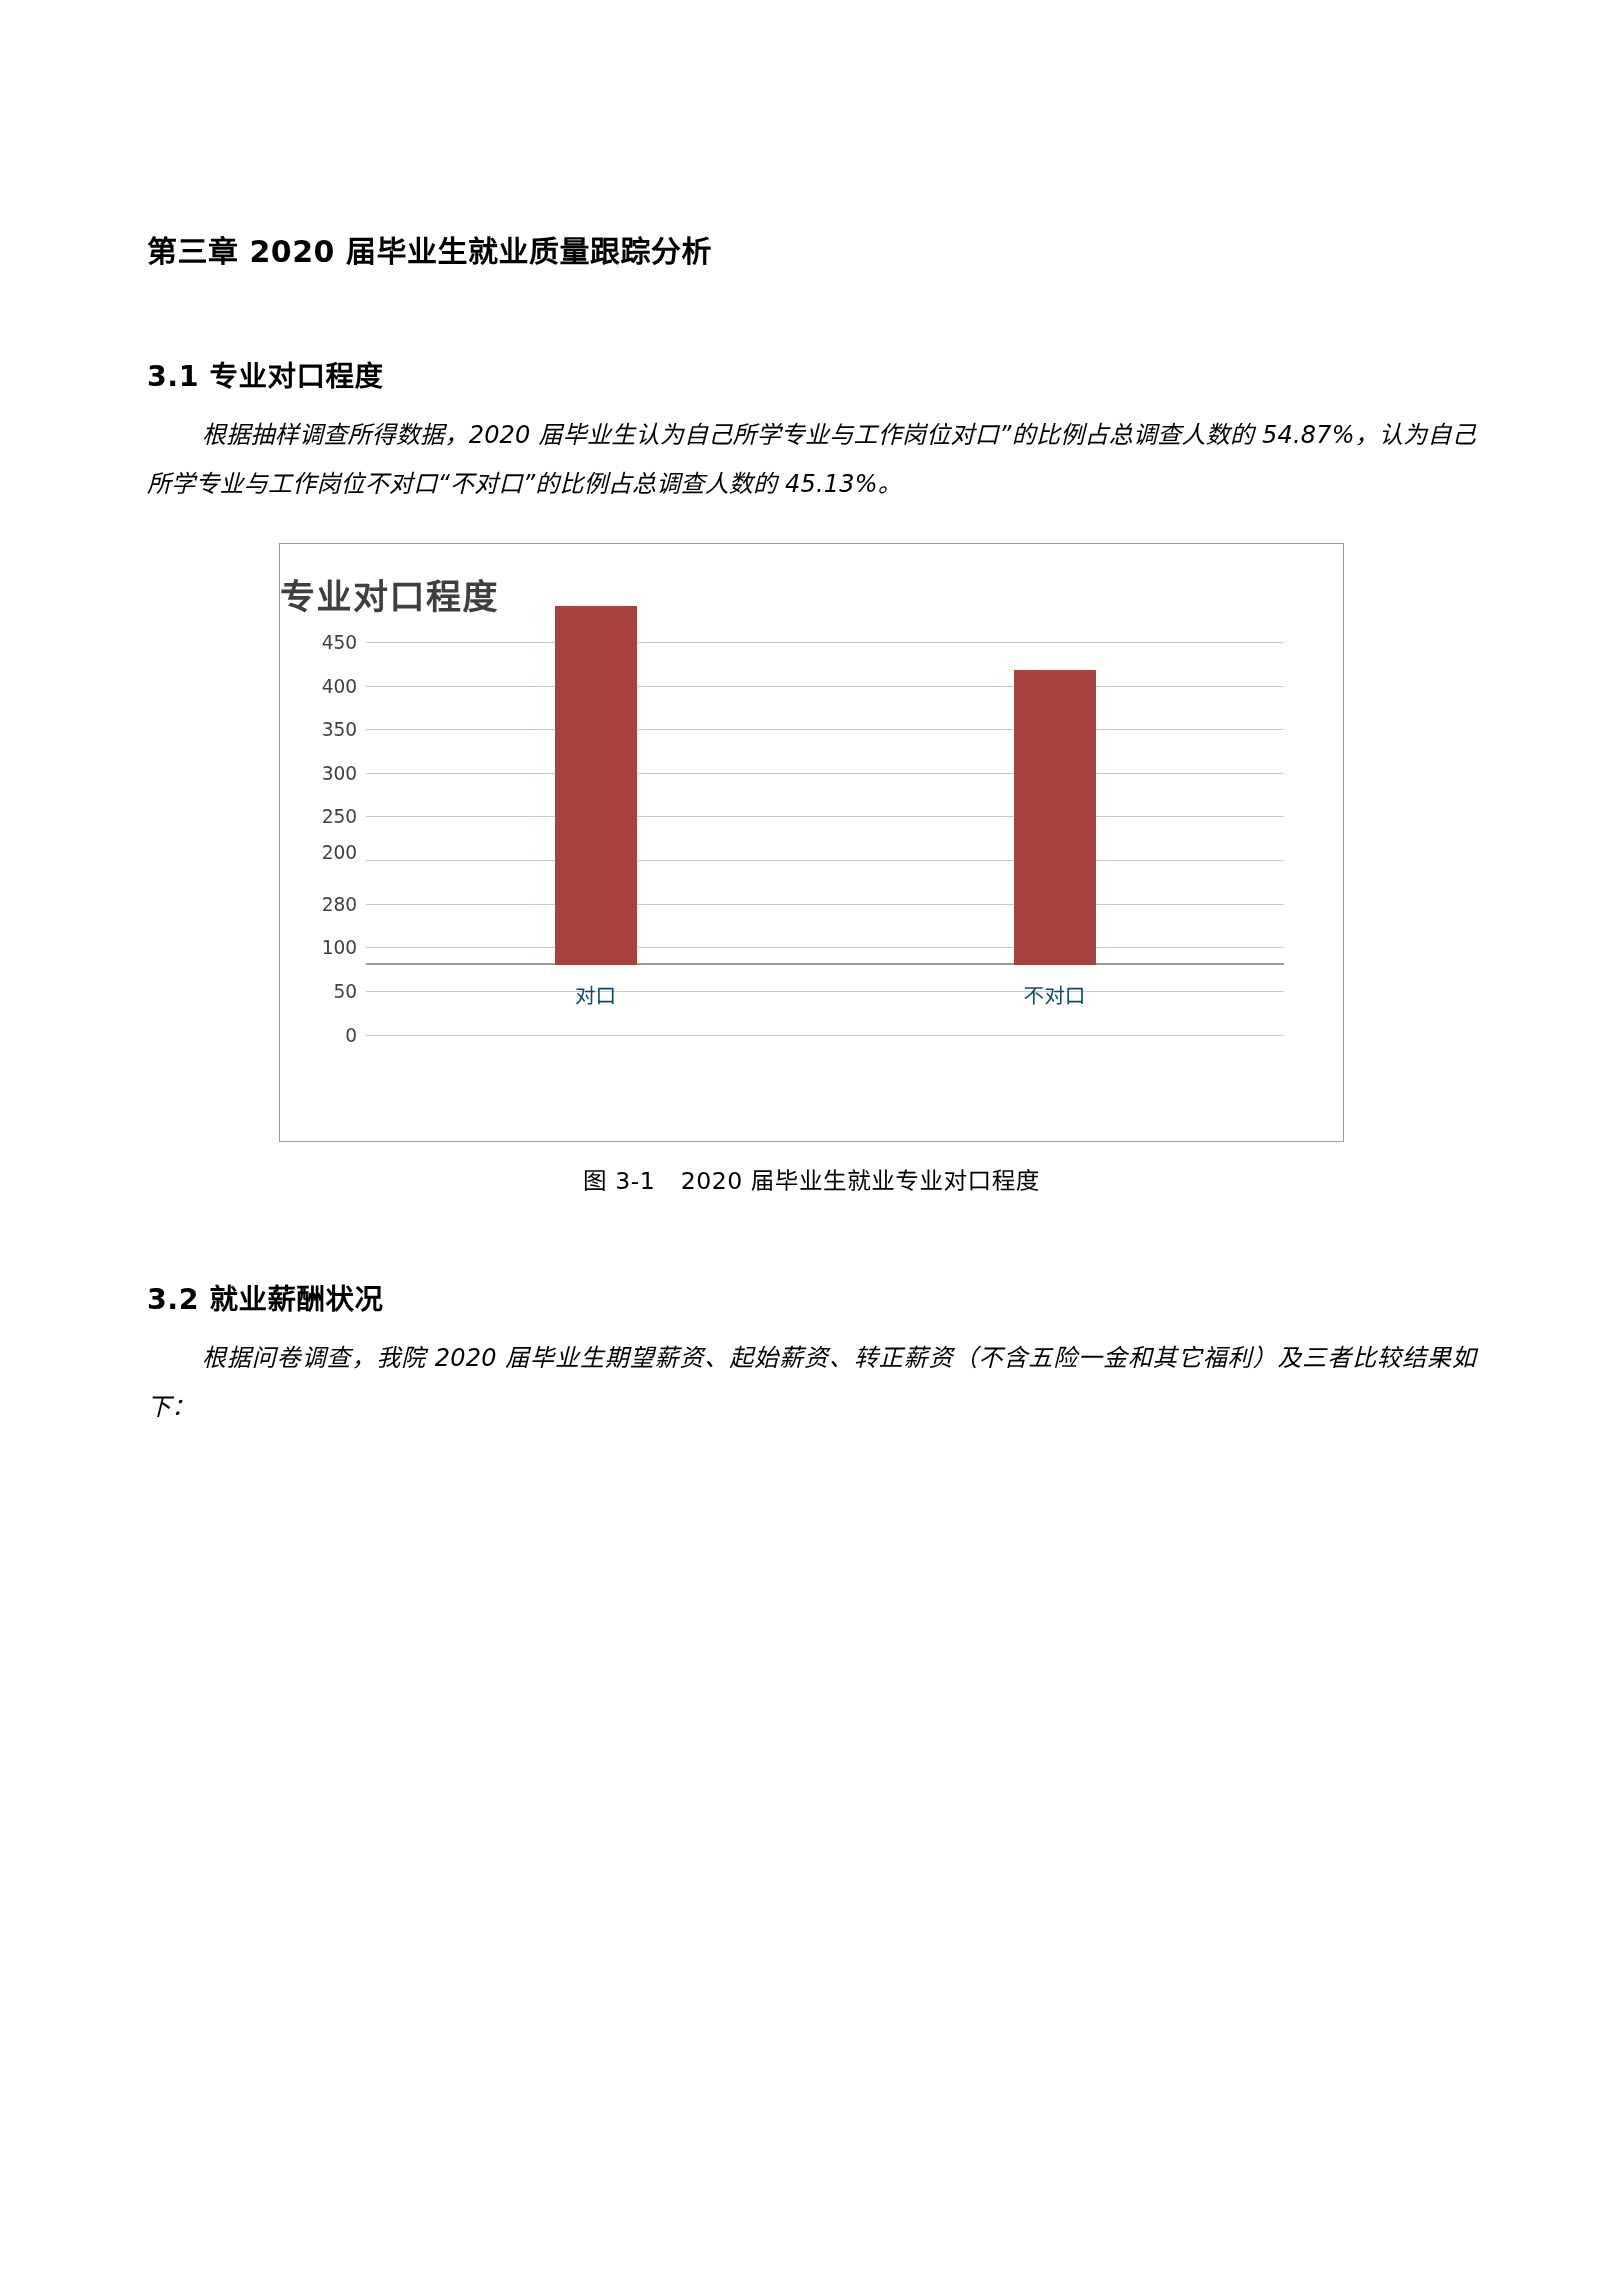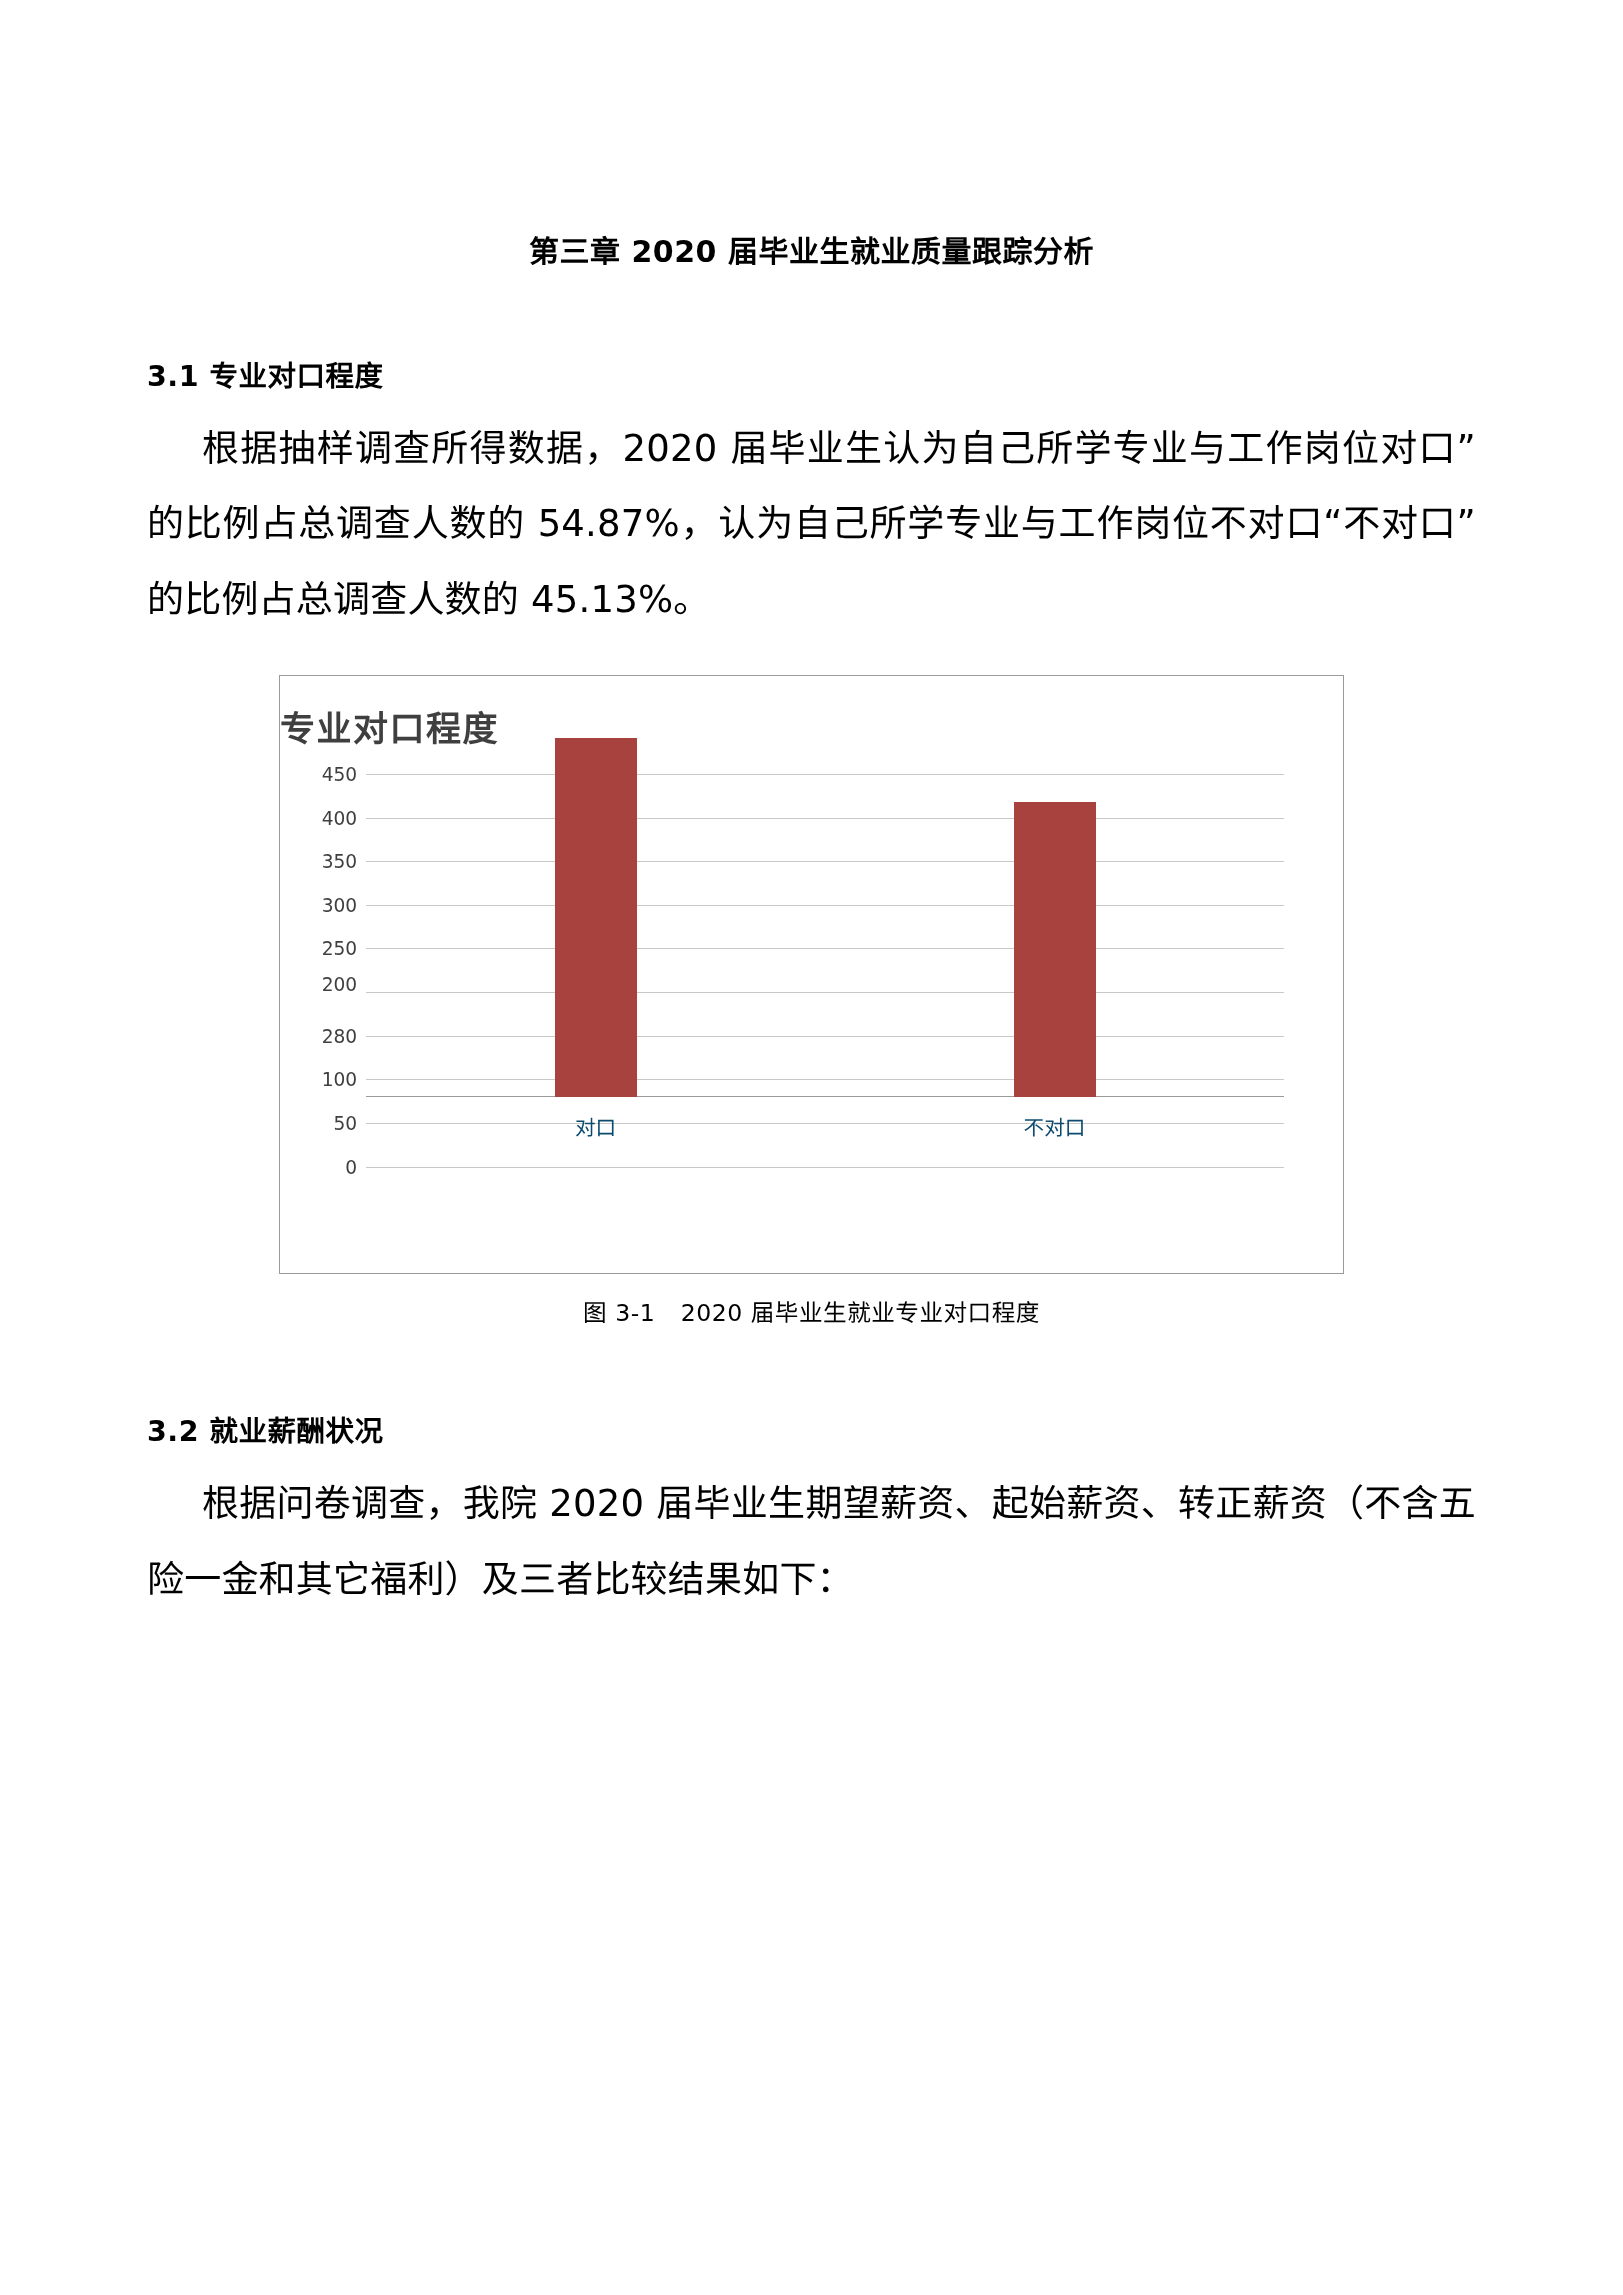--- a/index.html
+++ b/index.html
@@ -15,43 +15,43 @@
     position: relative;
   }
   .page {
     position: relative;
     width: 1623px;
     height: 2295px;
     box-sizing: border-box;
     padding: 0 147px;
   }
   .doc-title {
-    text-align: center;
     font-size: 30px;
     font-weight: bold;
     letter-spacing: 0.5px;
     margin-top: 231px;
     margin-bottom: 0;
     line-height: 1.4;
   }
   .section-heading {
     font-size: 28.5px;
     font-weight: bold;
     margin-top: 84px;
     margin-bottom: 0;
     line-height: 1.4;
     letter-spacing: 0.5px;
   }
   .para {
-    font-size: 37px;
+    font-size: 24px;
     line-height: 2.05;
     margin-top: 13.7px;
     text-indent: 55px;
     text-align: justify;
     letter-spacing: 0.2px;
+    font-style: italic;
   }
 
   
   .figure-wrap {
     margin-top: 34px;
     display: flex;
     flex-direction: column;
     align-items: center;
   }
   .chart-box {

